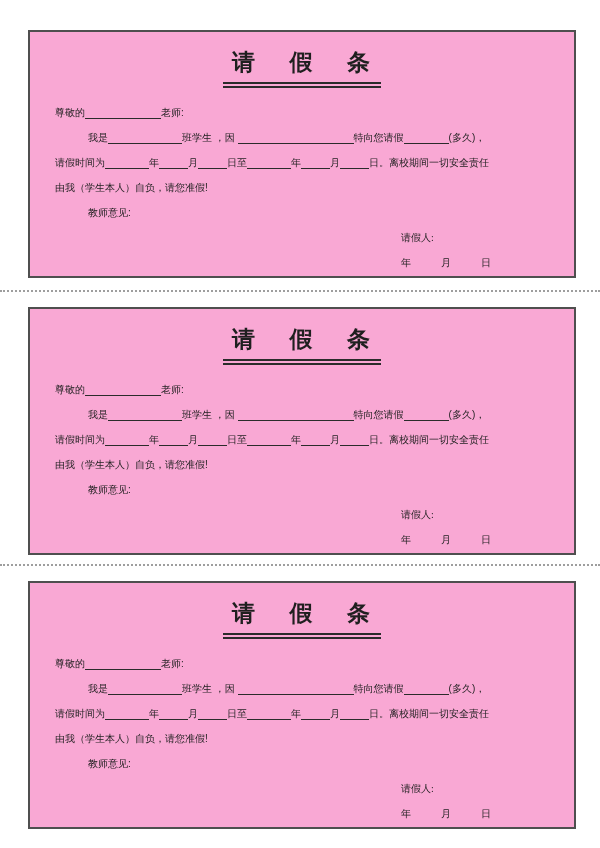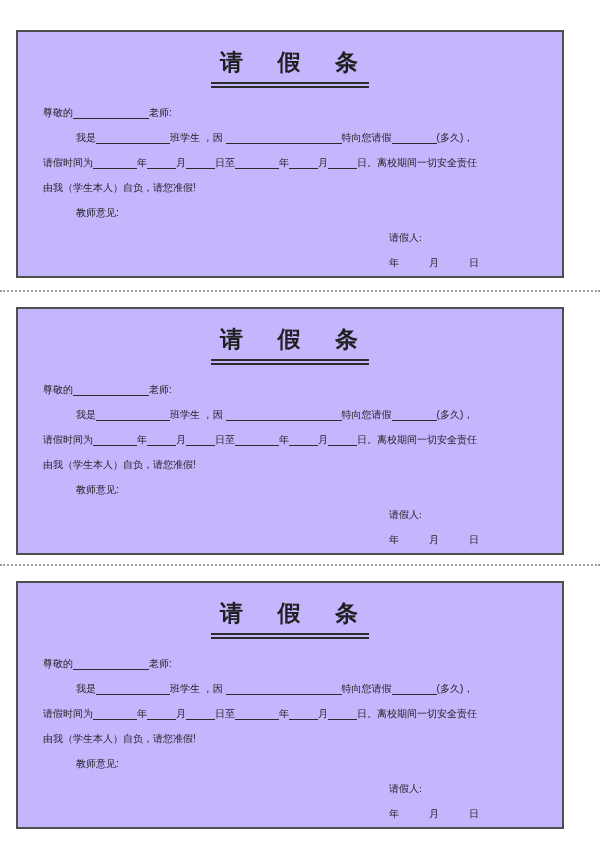--- a/index.html
+++ b/index.html
@@ -6,25 +6,25 @@
   .page{
     position:relative;
     width:600px;height:848px;
     background:var(--bg,#ffffff);
     font-family:"Liberation Sans","DejaVu Sans",sans-serif;
     color:var(--text,#1f1f1f);
     overflow:hidden;
   }
   .slip{
     position:absolute;
-    left:16px;
+    left:28px;
     width:548px;height:248px;
     box-sizing:border-box;
     border:2px solid var(--border,#4f4f4f);
-    background:#c4b5fd;
+    background:#f9a8d4;
   }
   .slip-title{
     margin:15px 0 0 0;
     text-align:center;
     font-size:23px;
     font-weight:bold;
     letter-spacing:2px;
     word-spacing:24px;
     line-height:30px;
   }

